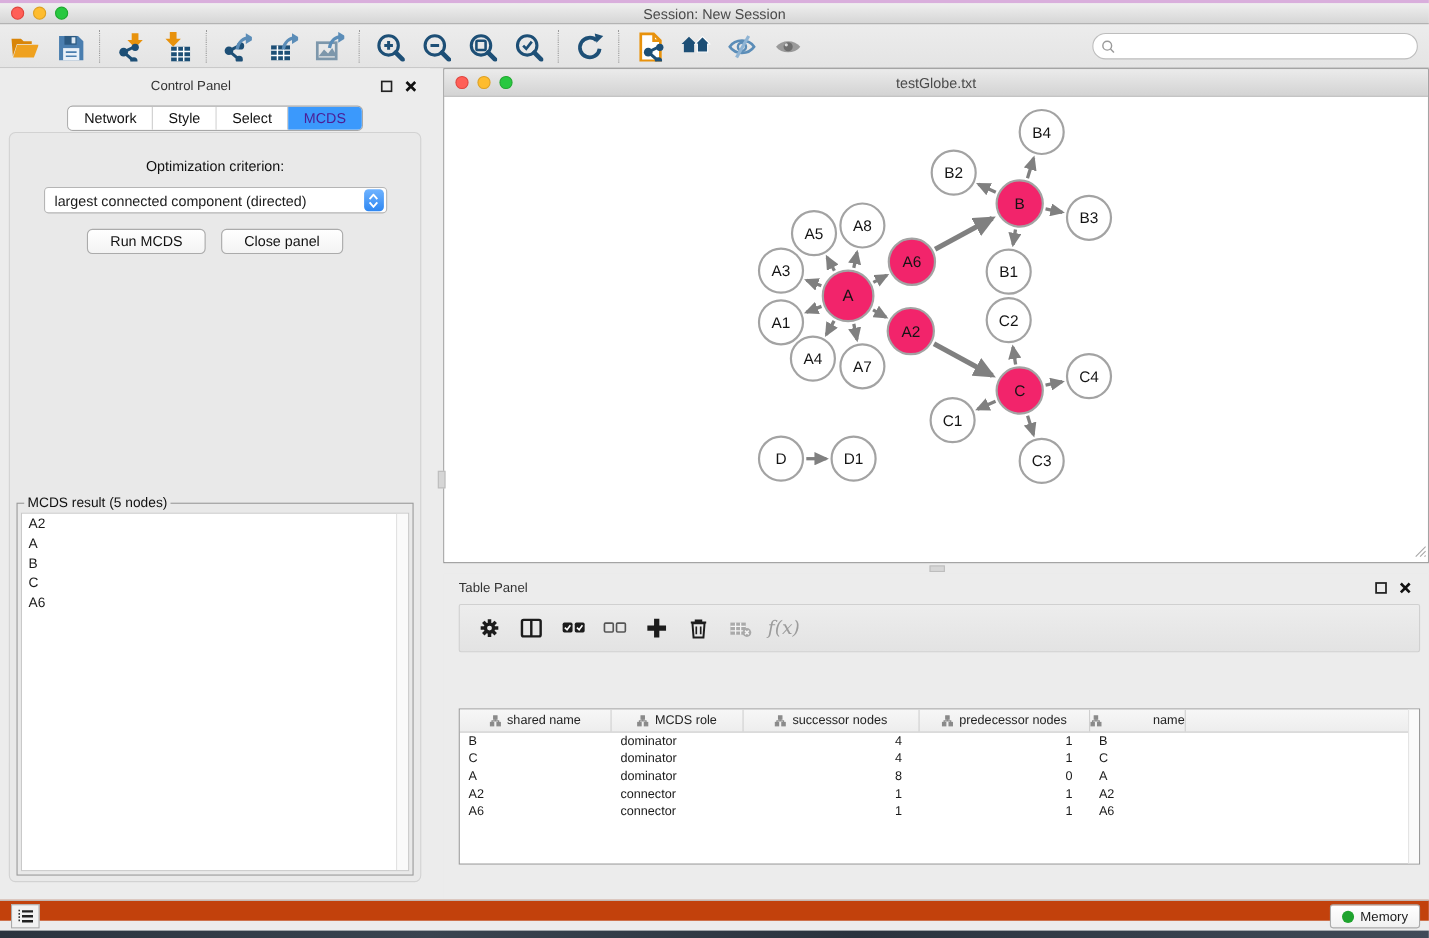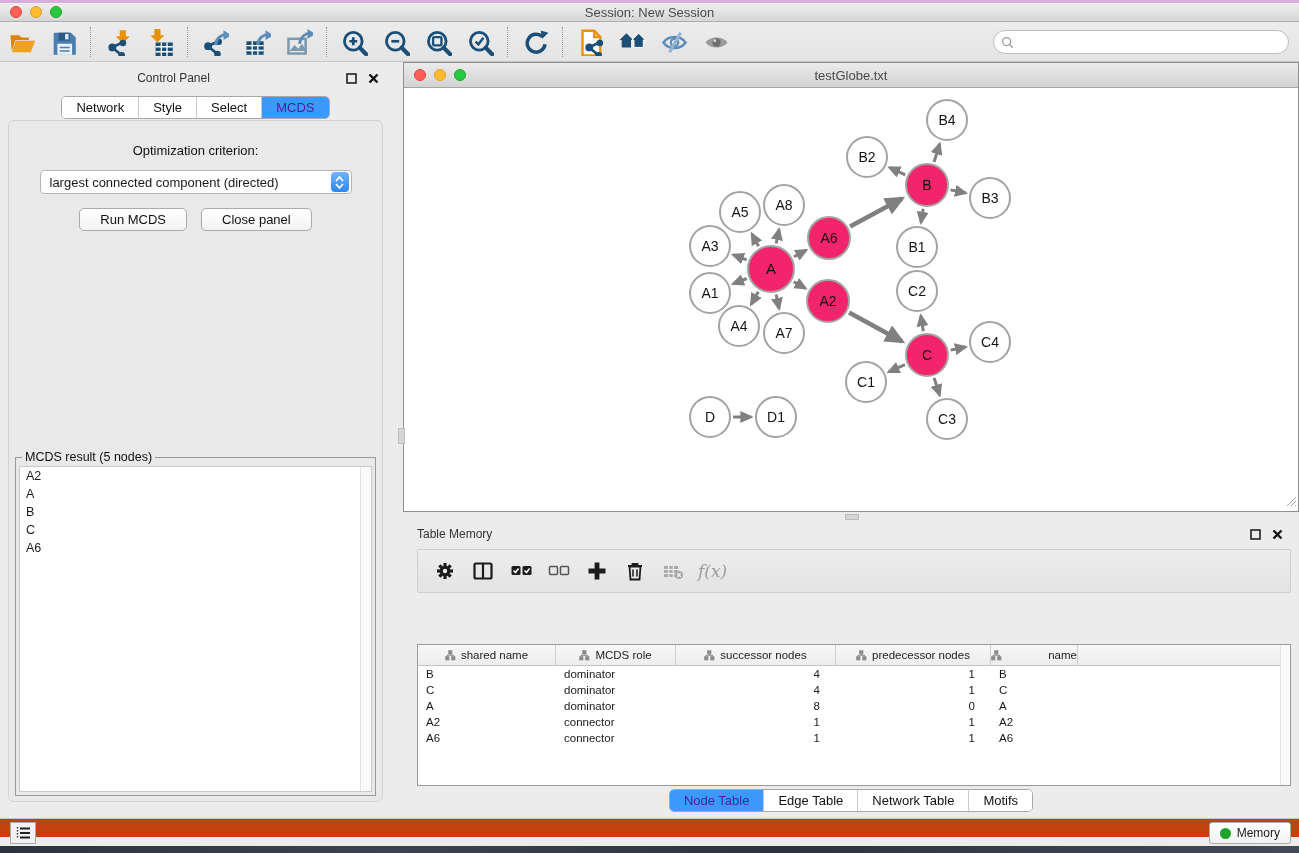--- a/index.html
+++ b/index.html
@@ -442,21 +442,21 @@
         <path d="M11 2 L2 11 M11 6 L6 11 M11 10 L10 11" stroke="#A8A8A8" stroke-width="1"></path>
       </svg>
   </div>
 </div>
 
 <div class="split-thumb-v"></div>
 <div class="split-thumb-h"></div>
 
 <div class="table-panel">
   <div class="tp-header">
-    <span class="ph-title">Table Memory</span>
+    <span class="ph-title">Table Panel</span>
     <span class="ph-ico">
       <svg width="11" height="11" viewBox="0 0 11 11">
           <rect x="1" y="1" width="9" height="9" fill="none" stroke="#222" stroke-width="1.6"></rect>
         </svg>
     </span>
     <span class="ph-ico">
       <svg width="11" height="11" viewBox="0 0 11 11">
           <path d="M1.5 1.5 L9.5 9.5 M9.5 1.5 L1.5 9.5" stroke="#111" stroke-width="2.4"></path>
         </svg>
     </span>
@@ -616,28 +616,20 @@
         <div class="dt-row">
           <div class="dt-cell" style="width: 138px;">A6</div>
           <div class="dt-cell" style="width: 120px;">connector</div>
           <div class="dt-cell num" style="width: 160px;">1</div>
           <div class="dt-cell num" style="width: 155px;">1</div>
           <div class="dt-cell" style="width: 87px;">A6</div>
         </div>
       </div>
     <div class="dt-scroll"></div>
   </div>
-  <div class="tp-tabs">
-      <div class="seg" id="tp-tabs">
-        <div class="seg-btn active">Node Table</div>
-        <div class="seg-btn">Edge Table</div>
-        <div class="seg-btn">Network Table</div>
-        <div class="seg-btn">Motifs</div>
-      </div>
-    </div>
 </div>
 
 <div class="statusbar">
   <div class="status-left-btn">
     <svg width="15" height="14" viewBox="0 0 15 14">
       <path d="M1.5 1 v12" stroke="#333" stroke-width="1.4" stroke-dasharray="1.5 1.5"></path>
       <path d="M4 2.5 h10 M4 7 h10 M4 11.5 h10" stroke="#222" stroke-width="2.2"></path>
     </svg>
   </div>
   <div class="memory-btn">

